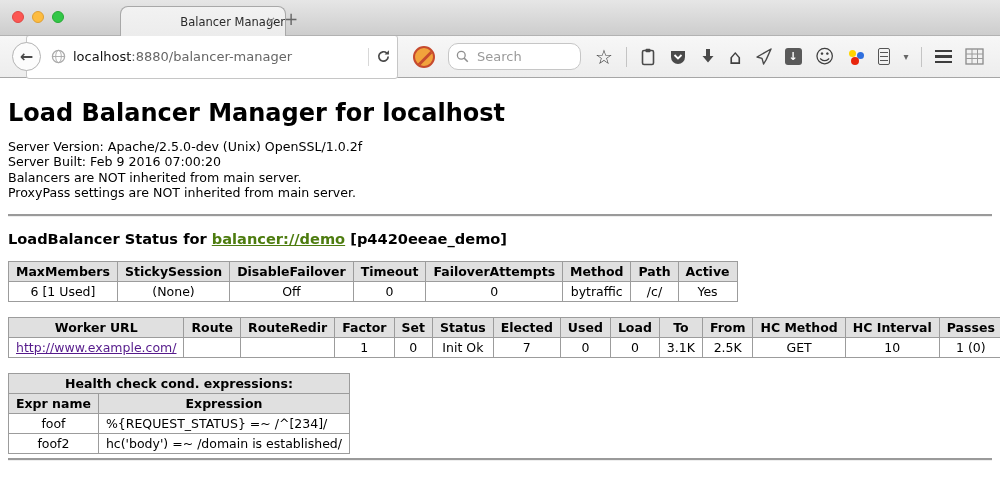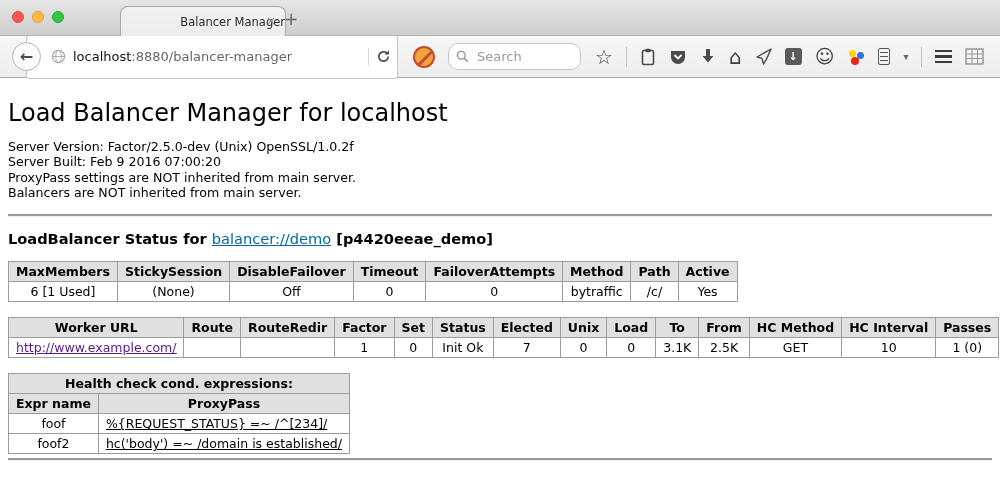--- a/index.html
+++ b/index.html
@@ -89,34 +89,34 @@
   .container-icon {
     width:12px; height:17px; border:1.5px solid #555; border-radius:2px;
     display:flex; flex-direction:column; justify-content:space-evenly; padding:0 1px;
   }
   .container-icon i { height:1.5px; background:#555; display:block; }
   .caret { font-size:10px; color:#666; }
   .hamburger { display:flex; flex-direction:column; gap:3px; }
   .hamburger i { width:17px; height:2.5px; background:#3d3d3d; display:block; }
   
   .content { padding:0 8px; color:#000; }
-  h1 { font-size:24px; margin:21px 0 12px; font-weight:normal; }
+  h1 { font-size:24px; margin:21px 0 12px; font-weight:bold; }
   .server-info div { font-size:12.6px; line-height:15.3px; }
   hr.rule {
     border:none; height:0;
     border-top:2px solid #9a9a9a; border-bottom:1px solid #eee;
     margin:14px 0 12px;
   }
   h3.status { font-size:14.6px; font-weight:bold; margin:13px 0 14px; }
-  a.vlink { color:#0369a1; text-decoration:underline; font-weight:normal; }
+  a.vlink { color:#4d7c0f; text-decoration:underline; font-weight:bold; }
   a.wlink { color:#551a8b; text-decoration:underline; }
   table { border-collapse:collapse; font-size:12.5px; margin:0 16px 15px 0; border:1px solid #6e6e6e;padding-left:40px; }
   th, td { border:1px solid #9c9c9c; padding:2px 7px; text-align:center; white-space:nowrap; }
   th { background:#e0e0e0; font-weight:bold; }
-  td.left, th.left-pad { text-align:left;text-decoration:underline; }
+  td.left, th.left-pad { text-align:left; }
   table.t3 { margin-bottom:4px; }
   hr.bottom { margin-top:0; }
 </style>
 </head>
 <body>
 
 <div class="titlebar">
   <div class="traffic">
     <span class="light red"></span>
     <span class="light yellow"></span>
@@ -215,24 +215,24 @@
           <line x1="12.5" y1="1" x2="12.5" y2="16" stroke="#9a9a9a"></line>
         </svg>
     </span>
   </div>
 </div>
 
 <div class="content">
   <h1>Load Balancer Manager for localhost</h1>
 
   <div class="server-info">
-    <div>Server Version: Factor/2.5.0-dev (Unix) OpenSSL/1.0.2f</div>
+    <div>Server Version: Apache/2.5.0-dev (Unix) OpenSSL/1.0.2f</div>
     <div>Server Built: Feb 9 2016 07:00:20</div>
+    <div>Balancers are NOT inherited from main server.</div>
     <div>ProxyPass settings are NOT inherited from main server.</div>
-    <div>Balancers are NOT inherited from main server.</div>
   </div>
 
   <hr class="rule">
 
   <h3 class="status"><span>LoadBalancer Status for </span><a href="#" class="vlink">balancer://demo</a><span> [p4420eeae_demo]</span></h3>
 
   <table class="t1">
     <tbody>
         <tr>
       <th>MaxMembers</th>
@@ -260,21 +260,21 @@
   <table class="t2">
     <tbody>
         <tr>
       <th>Worker URL</th>
       <th>Route</th>
       <th>RouteRedir</th>
       <th>Factor</th>
       <th>Set</th>
       <th>Status</th>
       <th>Elected</th>
-      <th>Unix</th>
+      <th>Used</th>
       <th>Load</th>
       <th>To</th>
       <th>From</th>
       <th>HC Method</th>
       <th>HC Interval</th>
       <th>Passes</th>
 
     </tr>
     <tr>
       <td class="left"><a href="#" class="wlink">http://www.example.com/</a></td>
@@ -296,21 +296,21 @@
   </tbody>
     </table>
 
   <table class="t3">
     <tbody>
         <tr>
       <th colspan="2">Health check cond. expressions:</th>
     </tr>
     <tr>
       <th>Expr name</th>
-      <th>ProxyPass</th>
+      <th>Expression</th>
     </tr>
     <tr>
       <td>foof</td>
       <td class="left">%{REQUEST_STATUS} =~ /^[234]/</td>
     </tr>
     <tr>
       <td>foof2</td>
       <td class="left">hc('body') =~ /domain is established/</td>
     </tr>
   </tbody>

